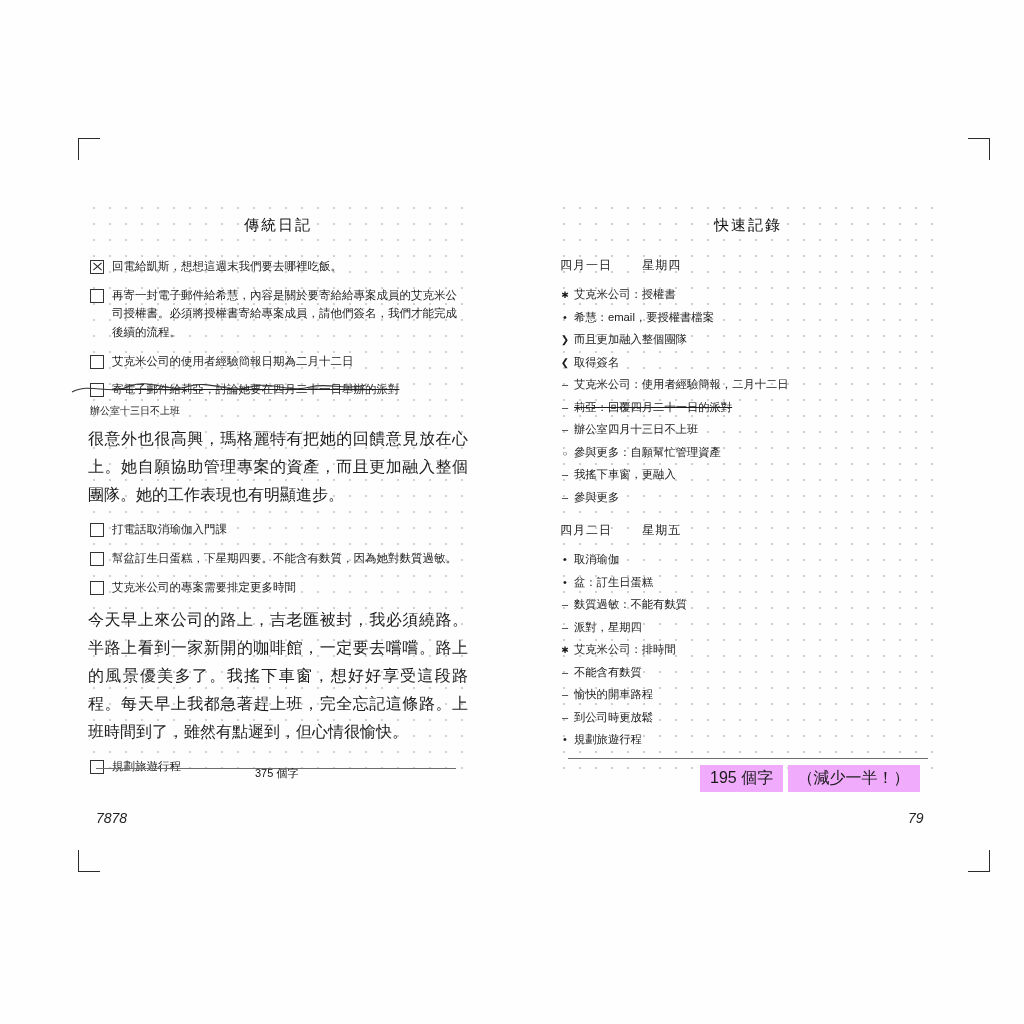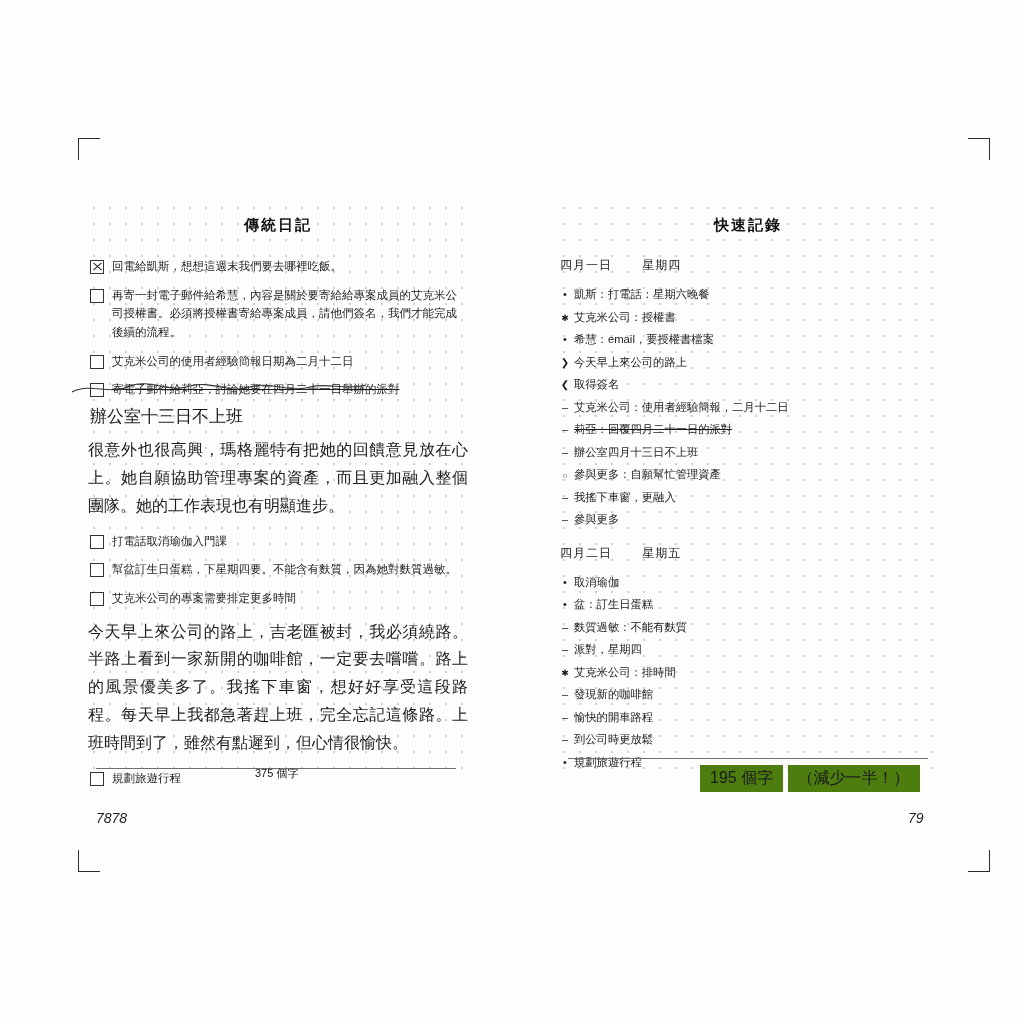--- a/index.html
+++ b/index.html
@@ -30,53 +30,53 @@
   .dots{position:absolute;top:200px;height:580px;
         background-image:radial-gradient(#cfcfcf 0.8px, transparent 0.9px);
         background-size:16px 16px;background-position:0 0;}
   .dots.left{left:86px;width:382px;}
   .dots.right{left:556px;width:382px;}
 
   .col{position:absolute;top:200px;width:380px;}
   .col.left{left:88px;}
   .col.right{left:558px;}
 
-  h1.title{font-size:15px;font-weight:bold;text-align:center;margin:16px 0 22px 0;letter-spacing:2px;color:#111;}
+  h1.title{font-size:15px;font-weight:normal;text-align:center;margin:16px 0 22px 0;letter-spacing:2px;color:#111;}
 
   
   .item{display:flex;align-items:flex-start;margin:0 0 10px 0;}
   .cb{flex:0 0 auto;width:12px;height:12px;border:1.2px solid #333;margin:3px 8px 0 2px;position:relative;background:#fff;}
   .cb.checked::before,.cb.checked::after{content:"";position:absolute;left:1px;top:5px;width:11px;height:1.1px;background:#222;}
   .cb.checked::before{transform:rotate(42deg);}
   .cb.checked::after{transform:rotate(-42deg);}
   .txt{font-size:11.5px;line-height:1.62;flex:1;color:#1c1c1c;}
   .scribble{position:absolute;left:-18px;top:-2px;width:300px;height:20px;}
   .para{font-size:16px;line-height:1.74;margin:4px 0 12px 0;text-align:justify;color:#1c1c1c;}
-  .plainline{font-size:17px;line-height:1.62;margin:0 0 6px 0;}
+  .plainline{font-size:10px;line-height:1.62;margin:0 0 6px 0;}
 
   
   .date{font-size:12px;margin:2px 0 12px 2px;letter-spacing:1px;}
   .date .dow{margin-left:26px;}
   ul.outline{list-style:none;margin:0 0 16px 0;padding:0;}
   ul.outline li{font-size:11.3px;line-height:1.55;margin:0 0 5px 0;position:relative;padding-left:16px;}
   li.l1{margin-left:24px;}
   li.l2{margin-left:48px;}
   .bullet{position:absolute;left:0;top:0;width:14px;text-align:center;font-size:11px;}
   .bullet.dot::before{content:"\2022";}
   .bullet.dash::before{content:"\2013";}
   .bullet.circ::before{content:"\25CB";font-size:8px;}
   .bullet.star::before{content:"\2731";font-size:9px;}
   .bullet.arrowr::before{content:"\276F";font-size:10px;}
   .bullet.arrowl::before{content:"\276E";font-size:10px;}
   .strikethru{text-decoration:line-through;text-decoration-thickness:1px;}
 
   
   .rule{position:absolute;left:0;width:360px;height:1px;background:#6d6d6d;}
   .wordcount{position:absolute;font-size:11px;color:#111;}
-  .hl{background:#4d7c0f;padding:1px 10px 2px 10px;display:inline-block;line-height:1.5;}
+  .hl{background:#f0abfc;padding:1px 10px 2px 10px;display:inline-block;line-height:1.5;}
   .folio{position:absolute;font-size:14px;font-style:italic;color:#222;}
 </style>
 </head>
 <body>
 
 <div class="page">
 
   <div class="crop tl">
       <i class="v"></i>
       <i class="h"></i>
@@ -152,45 +152,44 @@
 
   <div class="col right">
     <h1 class="title">快速記錄</h1>
 
     <div class="date">
       <span>四月一日</span>
       <span class="dow">星期四</span>
     </div>
 
     <ul class="outline">
-      <li class="l1"><span class="bullet dot"></span><span>凱斯：打電話：星期六晚餐</span></li>
       <li class="l1"><span class="bullet star"></span><span>艾克米公司：授權書</span></li>
       <li class="l2"><span class="bullet dot"></span><span>希慧：email，要授權書檔案</span></li>
-      <li class="l2"><span class="bullet arrowr"></span><span>今天早上來公司的路上</span></li>
+      <li class="l2"><span class="bullet arrowr"></span><span>而且更加融入整個團隊</span></li>
       <li class="l2"><span class="bullet arrowl"></span><span>取得簽名</span></li>
       <li class="l1"><span class="bullet dash"></span><span>艾克米公司：使用者經驗簡報，二月十二日</span></li>
       <li class="l1"><span class="bullet dash"></span><span class="strikethru">莉亞：回覆四月二十一日的派對</span></li>
       <li class="l1"><span class="bullet dash"></span><span>辦公室四月十三日不上班</span></li>
       <li class="l1"><span class="bullet circ"></span><span>參與更多：自願幫忙管理資產</span></li>
       <li class="l2"><span class="bullet dash"></span><span>我搖下車窗，更融入</span></li>
       <li class="l2"><span class="bullet dash"></span><span>參與更多</span></li>
     </ul>
 
     <div class="date">
       <span>四月二日</span>
       <span class="dow">星期五</span>
     </div>
 
     <ul class="outline">
       <li class="l1"><span class="bullet dot"></span><span>取消瑜伽</span></li>
       <li class="l1"><span class="bullet dot"></span><span>盆：訂生日蛋糕</span></li>
       <li class="l2"><span class="bullet dash"></span><span>麩質過敏：不能有麩質</span></li>
       <li class="l2"><span class="bullet dash"></span><span>派對，星期四</span></li>
       <li class="l1"><span class="bullet star"></span><span>艾克米公司：排時間</span></li>
-      <li class="l2"><span class="bullet dash"></span><span>發現新的咖啡館</span></li>
+      <li class="l2"><span class="bullet dash"></span><span>不能含有麩質</span></li>
       <li class="l2"><span class="bullet dash"></span><span>愉快的開車路程</span></li>
       <li class="l2"><span class="bullet dash"></span><span>到公司時更放鬆</span></li>
       <li class="l1"><span class="bullet dot"></span><span>規劃旅遊行程</span></li>
     </ul>
   </div>
 
   <div class="rule" style="left:96px;top:768px;"></div>
   <div class="wordcount" style="left:255px;top:766px;">375 個字</div>
   <div class="folio" style="left:96px;top:810px;">7878</div>
 

